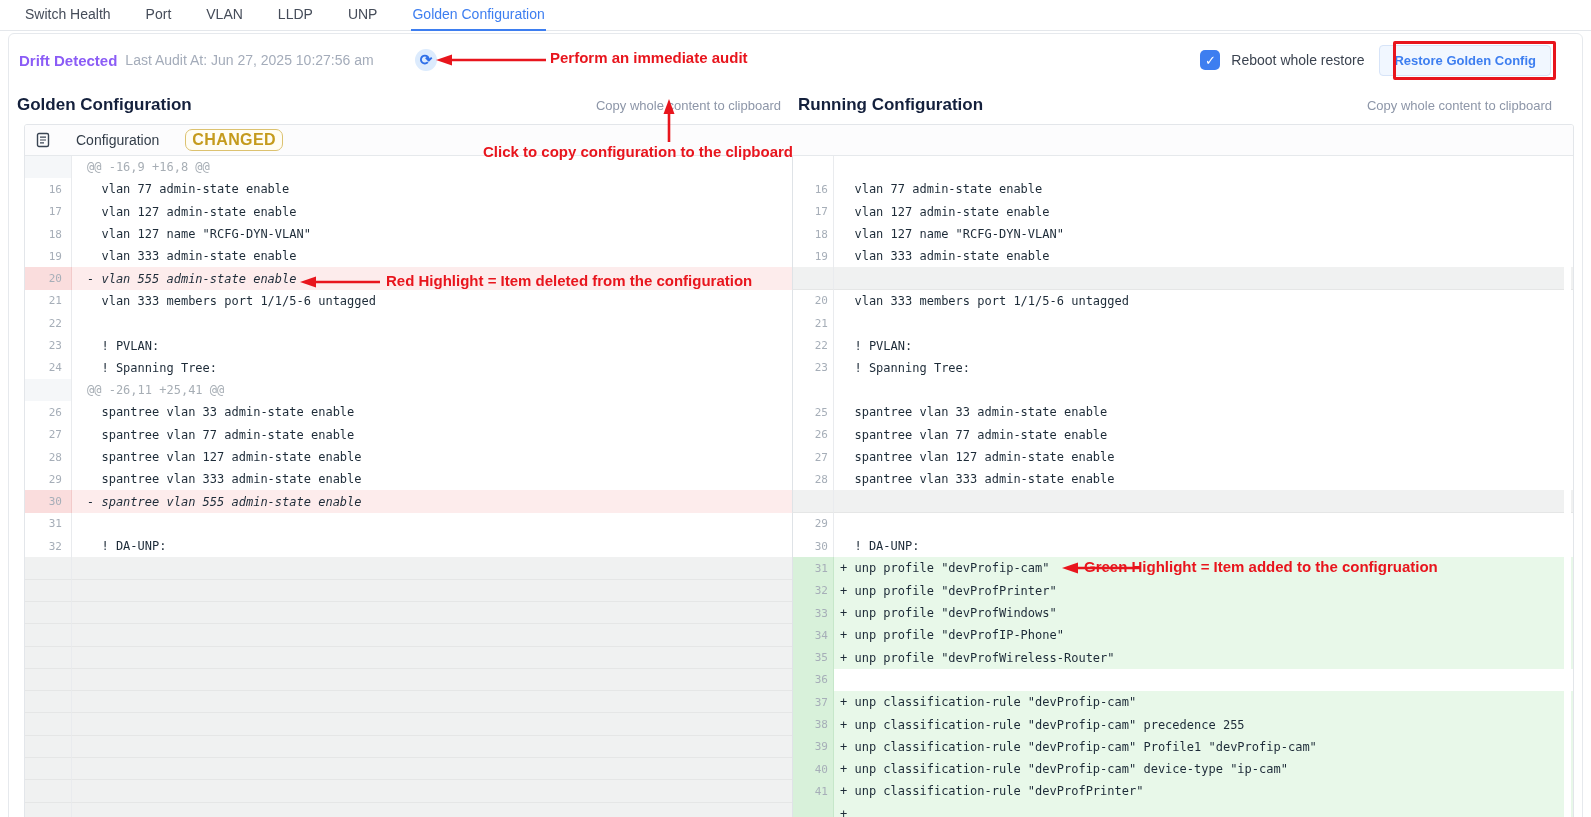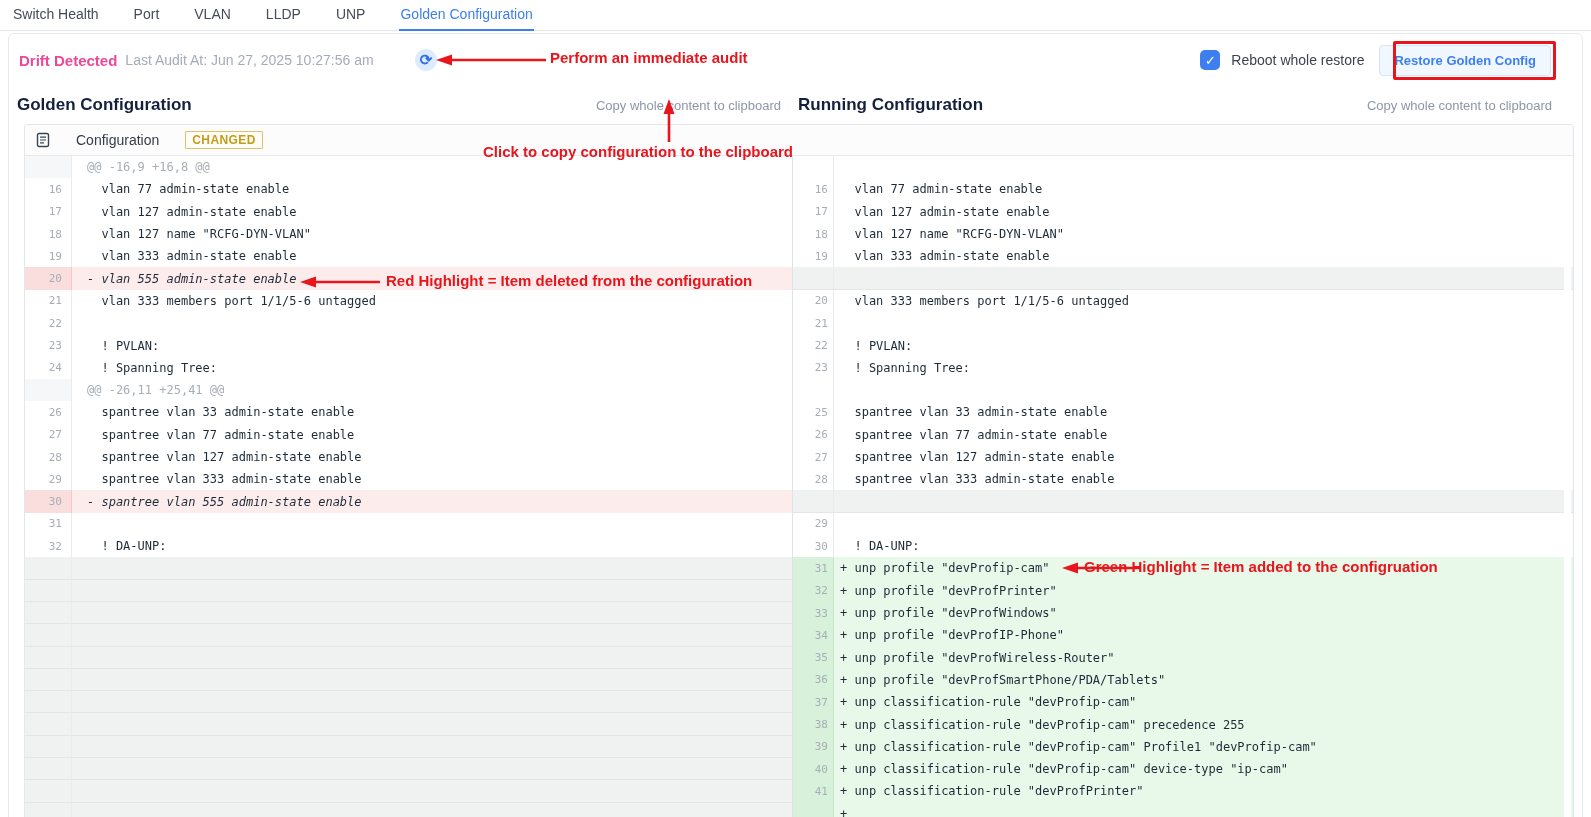--- a/index.html
+++ b/index.html
@@ -1,32 +1,32 @@
 <!DOCTYPE html>
 <html><head>
 <meta charset="utf-8">
 <style>
   * { margin:0; padding:0; box-sizing:border-box; }
   html,body { width:1591px; height:817px; overflow:hidden; background:#fff;
     font-family:"Liberation Sans", sans-serif; position:relative; }
 
   
   .tabbar { position:absolute; top:0; left:0; right:0; height:31px;
-    display:flex; align-items:flex-end; gap:33px; padding-left:12px;
+    display:flex; align-items:flex-end; gap:33px; padding-left:24px;
     border-bottom:1px solid #e4e7eb; background:#fff; }
   .tab { font-size:14px; color:#454c59; padding:7px 1px 8px; cursor:pointer; }
   .tab.active { color:#3d7ef0; border-bottom:2px solid #3d7ef0; margin-bottom:-1px; padding-bottom:7px; }
 
   
   .card { position:absolute; top:33px; left:8px; width:1575px; height:900px;
     border:1px solid #e6e9ed; border-radius:6px; background:#fff; }
 
   
   .toolbar { position:relative; height:52px; display:flex; align-items:center; padding:0 31px 0 10px; }
-  .drift { color:#ec4899; font-weight:700; font-size:15px; }
+  .drift { color:#8b5cf6; font-weight:700; font-size:15px; }
   .audit-at { color:#a4acba; font-size:14px; font-weight:500; margin-left:8px; }
   .sync { position:absolute; left:406px; top:15px; width:22px; height:22px; border-radius:50%;
     background:#dcebfd; color:#2e6fe8; font-size:15px; font-weight:700;
     display:flex; align-items:center; justify-content:center; cursor:pointer; }
   .tb-right { margin-left:auto; display:flex; align-items:center; gap:11px; }
   .checkbox { width:20px; height:20px; border-radius:5px; background:#3d7ef0; color:#fff;
     font-size:13px; display:flex; align-items:center; justify-content:center; cursor:pointer; }
   .reboot-label { font-size:14px; color:#3b4350; margin-right:4px; }
   .restore-btn { background:#f1f7ff; border:1px solid #d7e4f8; border-radius:4px;
     color:#3d7ef0; font-weight:700; font-size:13px; padding:7px 14px; cursor:pointer;
@@ -38,22 +38,22 @@
   .heading-half-right { flex:1; display:flex; align-items:baseline; justify-content:space-between; padding:0 30px 0 7px; }
   .pane-title { font-size:17px; font-weight:700; color:#14203c; }
   .copy-link { font-size:13px; font-weight:500; color:#8d96a8; cursor:pointer; }
 
   
   .diff-panel { position:relative; margin:9px 8px 0 15px; border:1px solid #e3e6ea;
     border-radius:3px; background:#fff; height:700px; overflow:hidden; }
   .diff-header { height:31px; display:flex; align-items:center; gap:26px;
     padding-left:11px; background:#fcfcfd; border-bottom:1px solid #e6e9ec; }
   .file-label { font-size:14px; color:#333d49; font-weight:500; }
-  .badge { font-size:12px; font-weight:600; color:#c59b1d; border:1px solid #dcc270;
-    background:#fffdf4; border-radius:1px; padding:1px 6px; letter-spacing:.4px; }
+  .badge { font-size:16px; font-weight:600; color:#c59b1d; border:1px solid #dcc270;
+    background:#fffdf4; border-radius:7px; padding:1px 6px; letter-spacing:.4px; }
 
   .diff-body { font-family:"DejaVu Sans Mono","Liberation Mono",monospace; }
   .drow { display:flex; height:22.3px; }
   .cell { height:100%; display:flex; align-items:center; overflow:hidden; }
   .lg { width:47px; justify-content:flex-end; padding-right:9px;
     border-right:1px solid #e9ebee; color:#a6aeb8; font-size:11px; }
   .lc { width:720px; padding-left:15px; font-size:12px; color:#1d2b38; white-space:pre; }
   .rg { width:42px; justify-content:flex-end; padding-right:5px; border-left:1px solid #dfe3e7;
     border-right:1px solid #e9ebee; color:#a6aeb8; font-size:11px; }
   .rc { flex:1; padding-left:6px; font-size:12px; color:#1d2b38; white-space:pre; }
@@ -281,21 +281,20 @@
     <div class="cell lg g-blank"></div>
     <div class="cell lc c-blank"></div>
     <div class="cell rg g-add">35</div>
     <div class="cell rc c-add">+ unp profile "devProfWireless-Router"</div>
   </div>
 
   <div class="drow">
     <div class="cell lg g-blank"></div>
     <div class="cell lc c-blank"></div>
     <div class="cell rg g-add">36</div>
-    <div class="cell rc c-add">+ unp profile "devProfSmartPhone/PDA/Tablets"</div>
   </div>
 
   <div class="drow">
     <div class="cell lg g-blank"></div>
     <div class="cell lc c-blank"></div>
     <div class="cell rg g-add">37</div>
     <div class="cell rc c-add">+ unp classification-rule "devProfip-cam"</div>
   </div>
 
   <div class="drow">

